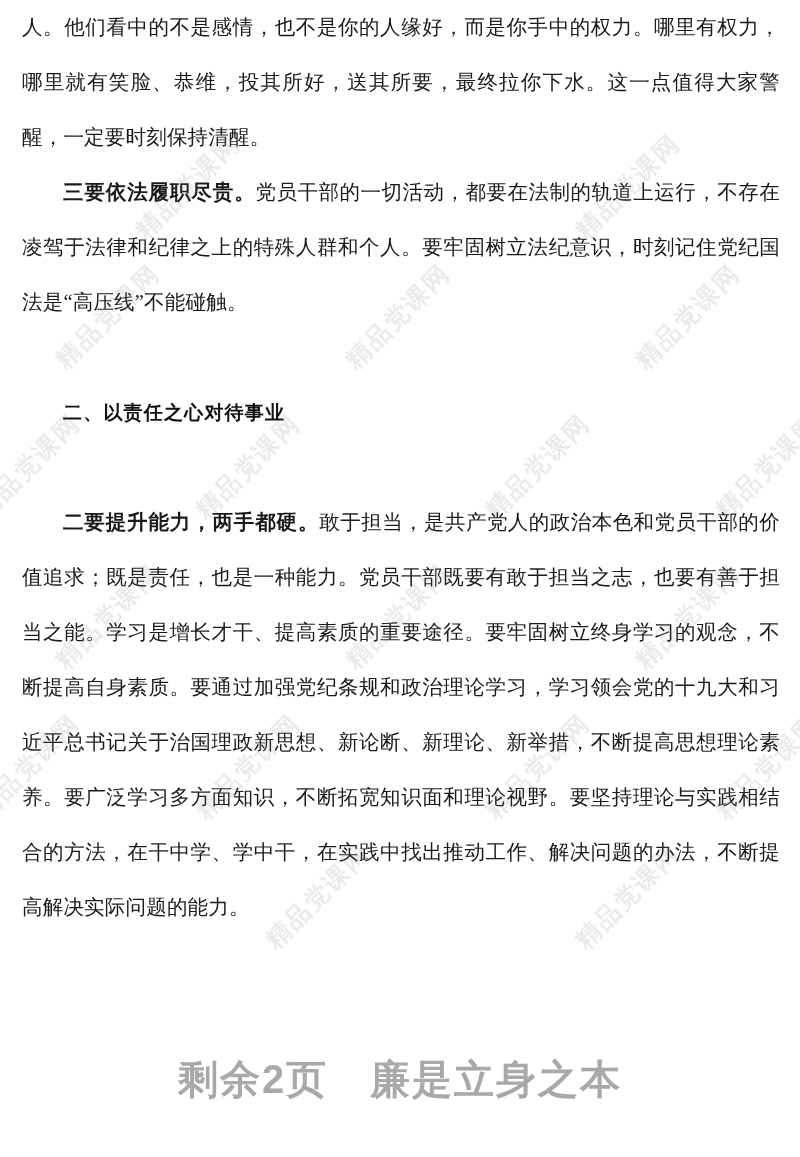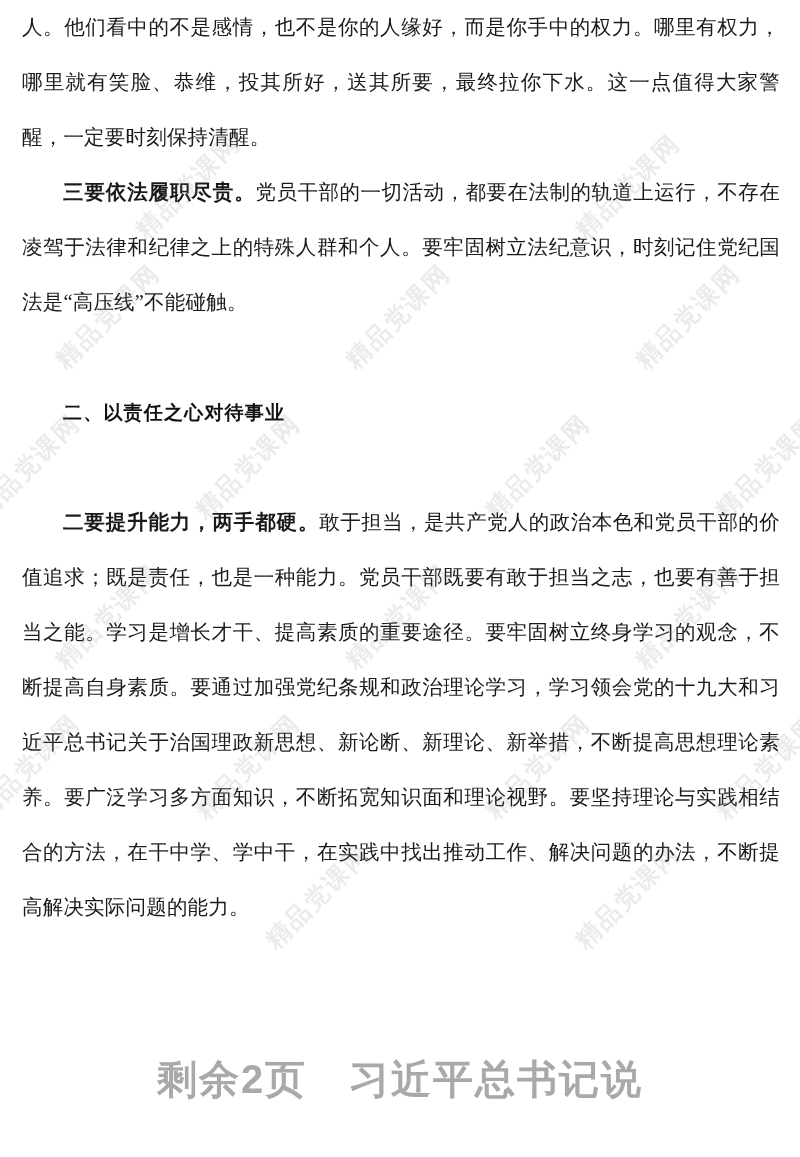--- a/index.html
+++ b/index.html
@@ -124,15 +124,15 @@
 
   <div class="content" id="doc-body">
       <p class="para"><span>人。他们看中的不是感情，也不是你的人缘好，而是你手中的权力。哪里有权力，哪里就有笑脸、恭维，投其所好，送其所要，最终拉你下水。这一点值得大家警醒，一定要时刻保持清醒。</span></p>
       <p class="para indent"><span class="lead">三要依法履职尽贵。</span><span>党员干部的一切活动，都要在法制的轨道上运行，不存在凌驾于法律和纪律之上的特殊人群和个人。要牢固树立法纪意识，时刻记住党纪国法是“高压线”不能碰触。</span></p>
       <div class="spacer-line"></div>
       <div class="heading">二、以责任之心对待事业</div>
       <div class="spacer-line"></div>
       <p class="para indent"><span class="lead">二要提升能力，两手都硬。</span><span>敢于担当，是共产党人的政治本色和党员干部的价值追求；既是责任，也是一种能力。党员干部既要有敢于担当之志，也要有善于担当之能。学习是增长才干、提高素质的重要途径。要牢固树立终身学习的观念，不断提高自身素质。要通过加强党纪条规和政治理论学习，学习领会党的十九大和习近平总书记关于治国理政新思想、新论断、新理论、新举措，不断提高思想理论素养。要广泛学习多方面知识，不断拓宽知识面和理论视野。要坚持理论与实践相结合的方法，在干中学、学中干，在实践中找出推动工作、解决问题的办法，不断提高解决实际问题的能力。</span></p>
     </div>
 
-  <div class="footer-notice">剩余2页　习近平总书记说</div>
+  <div class="footer-notice">剩余2页　廉是立身之本</div>
 
 </div>
 
 </body></html>

